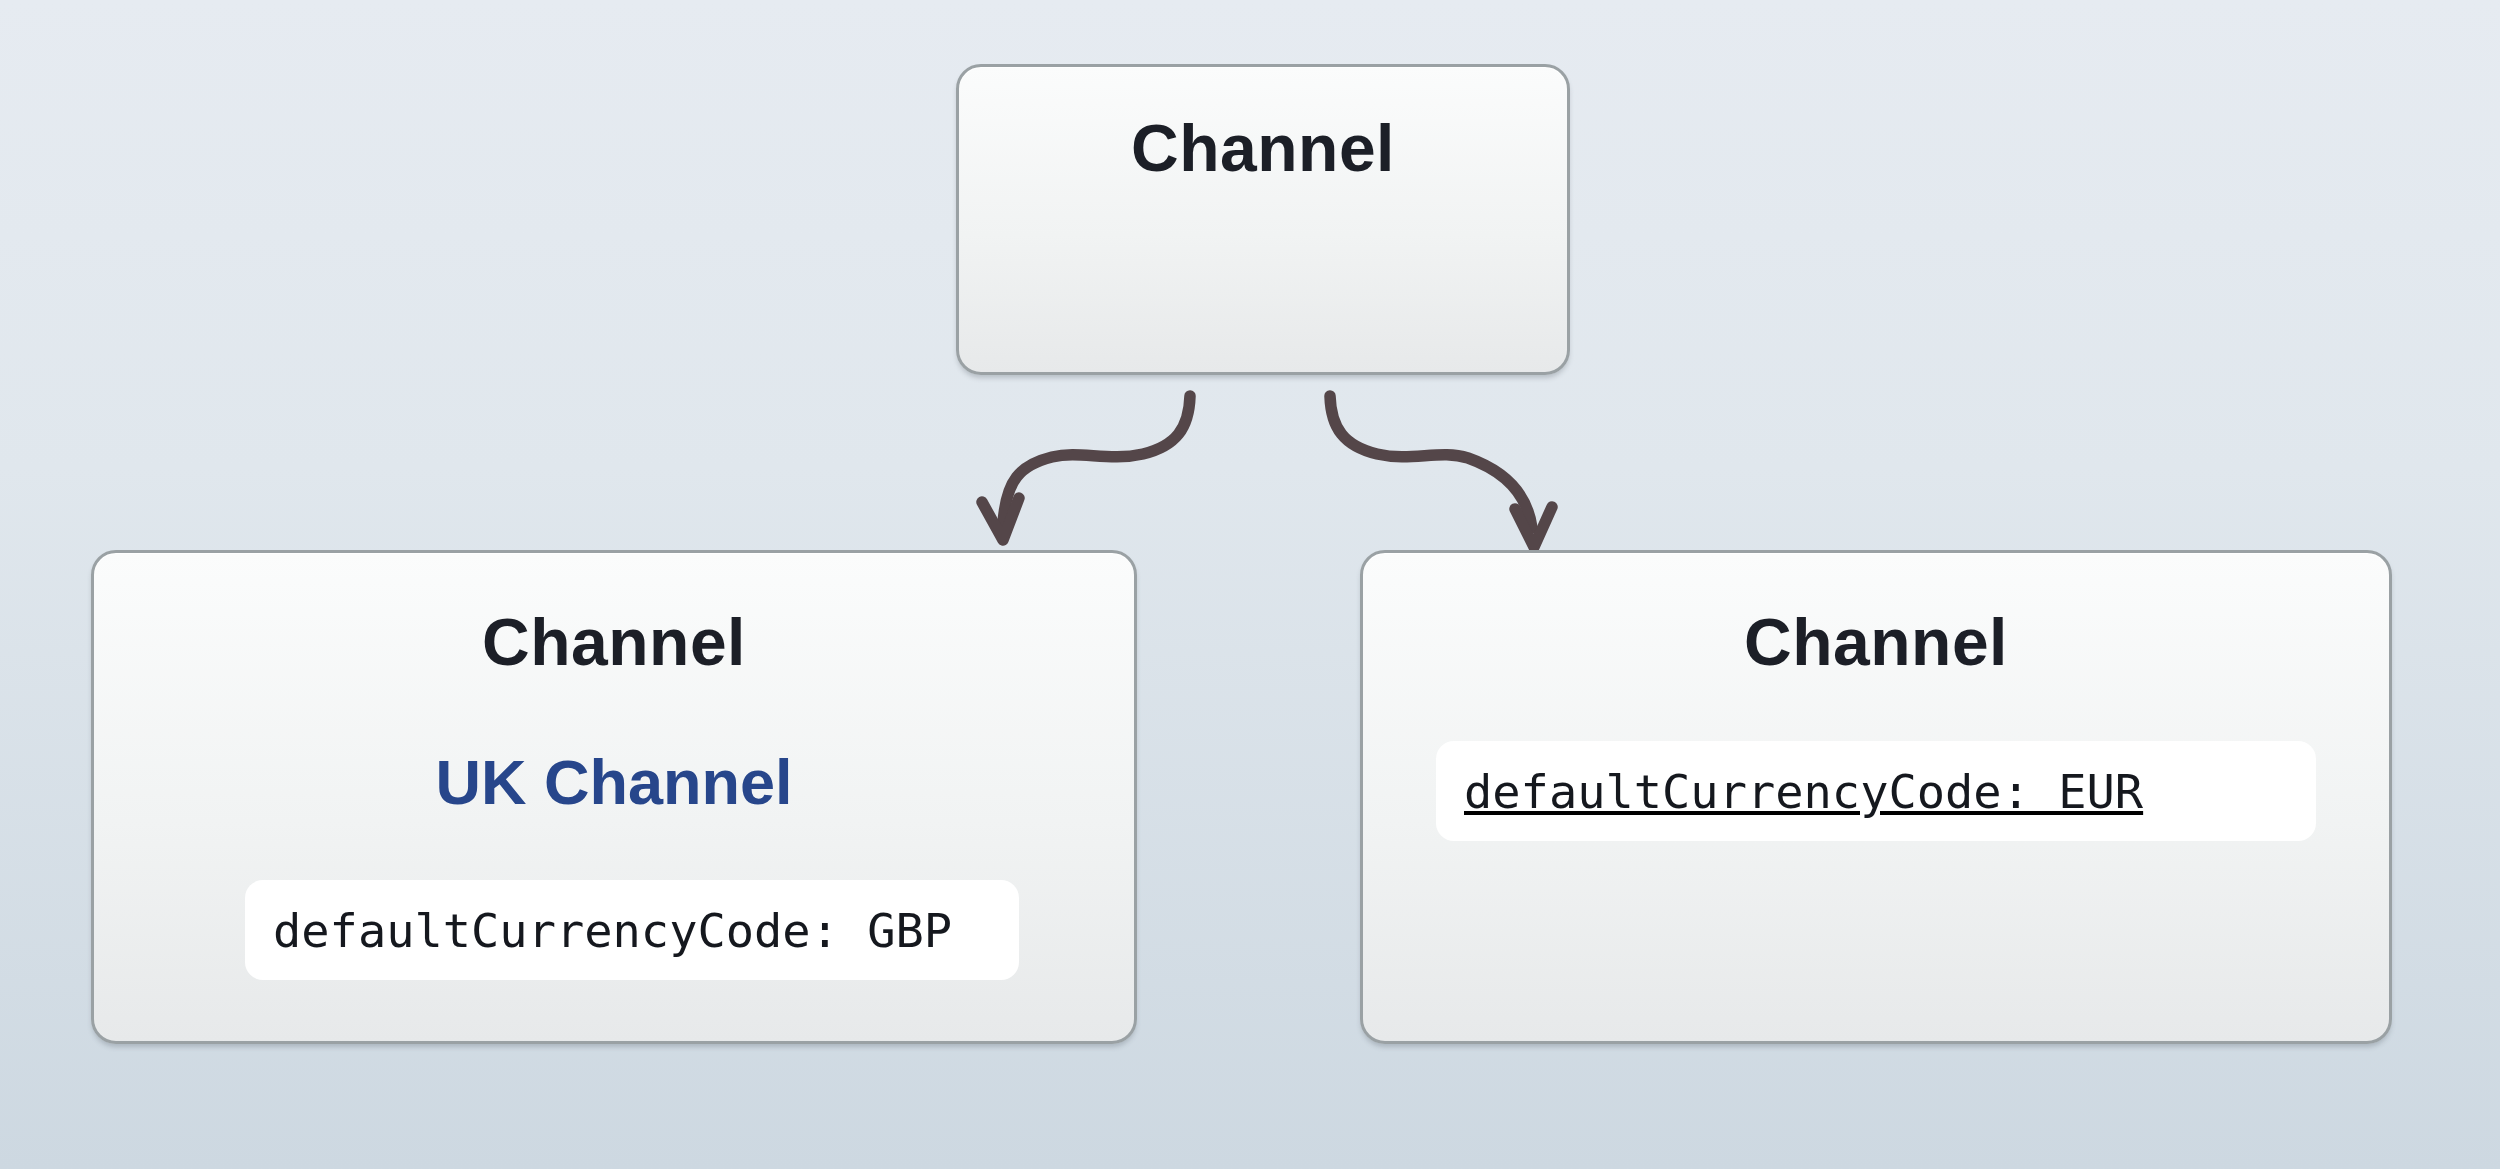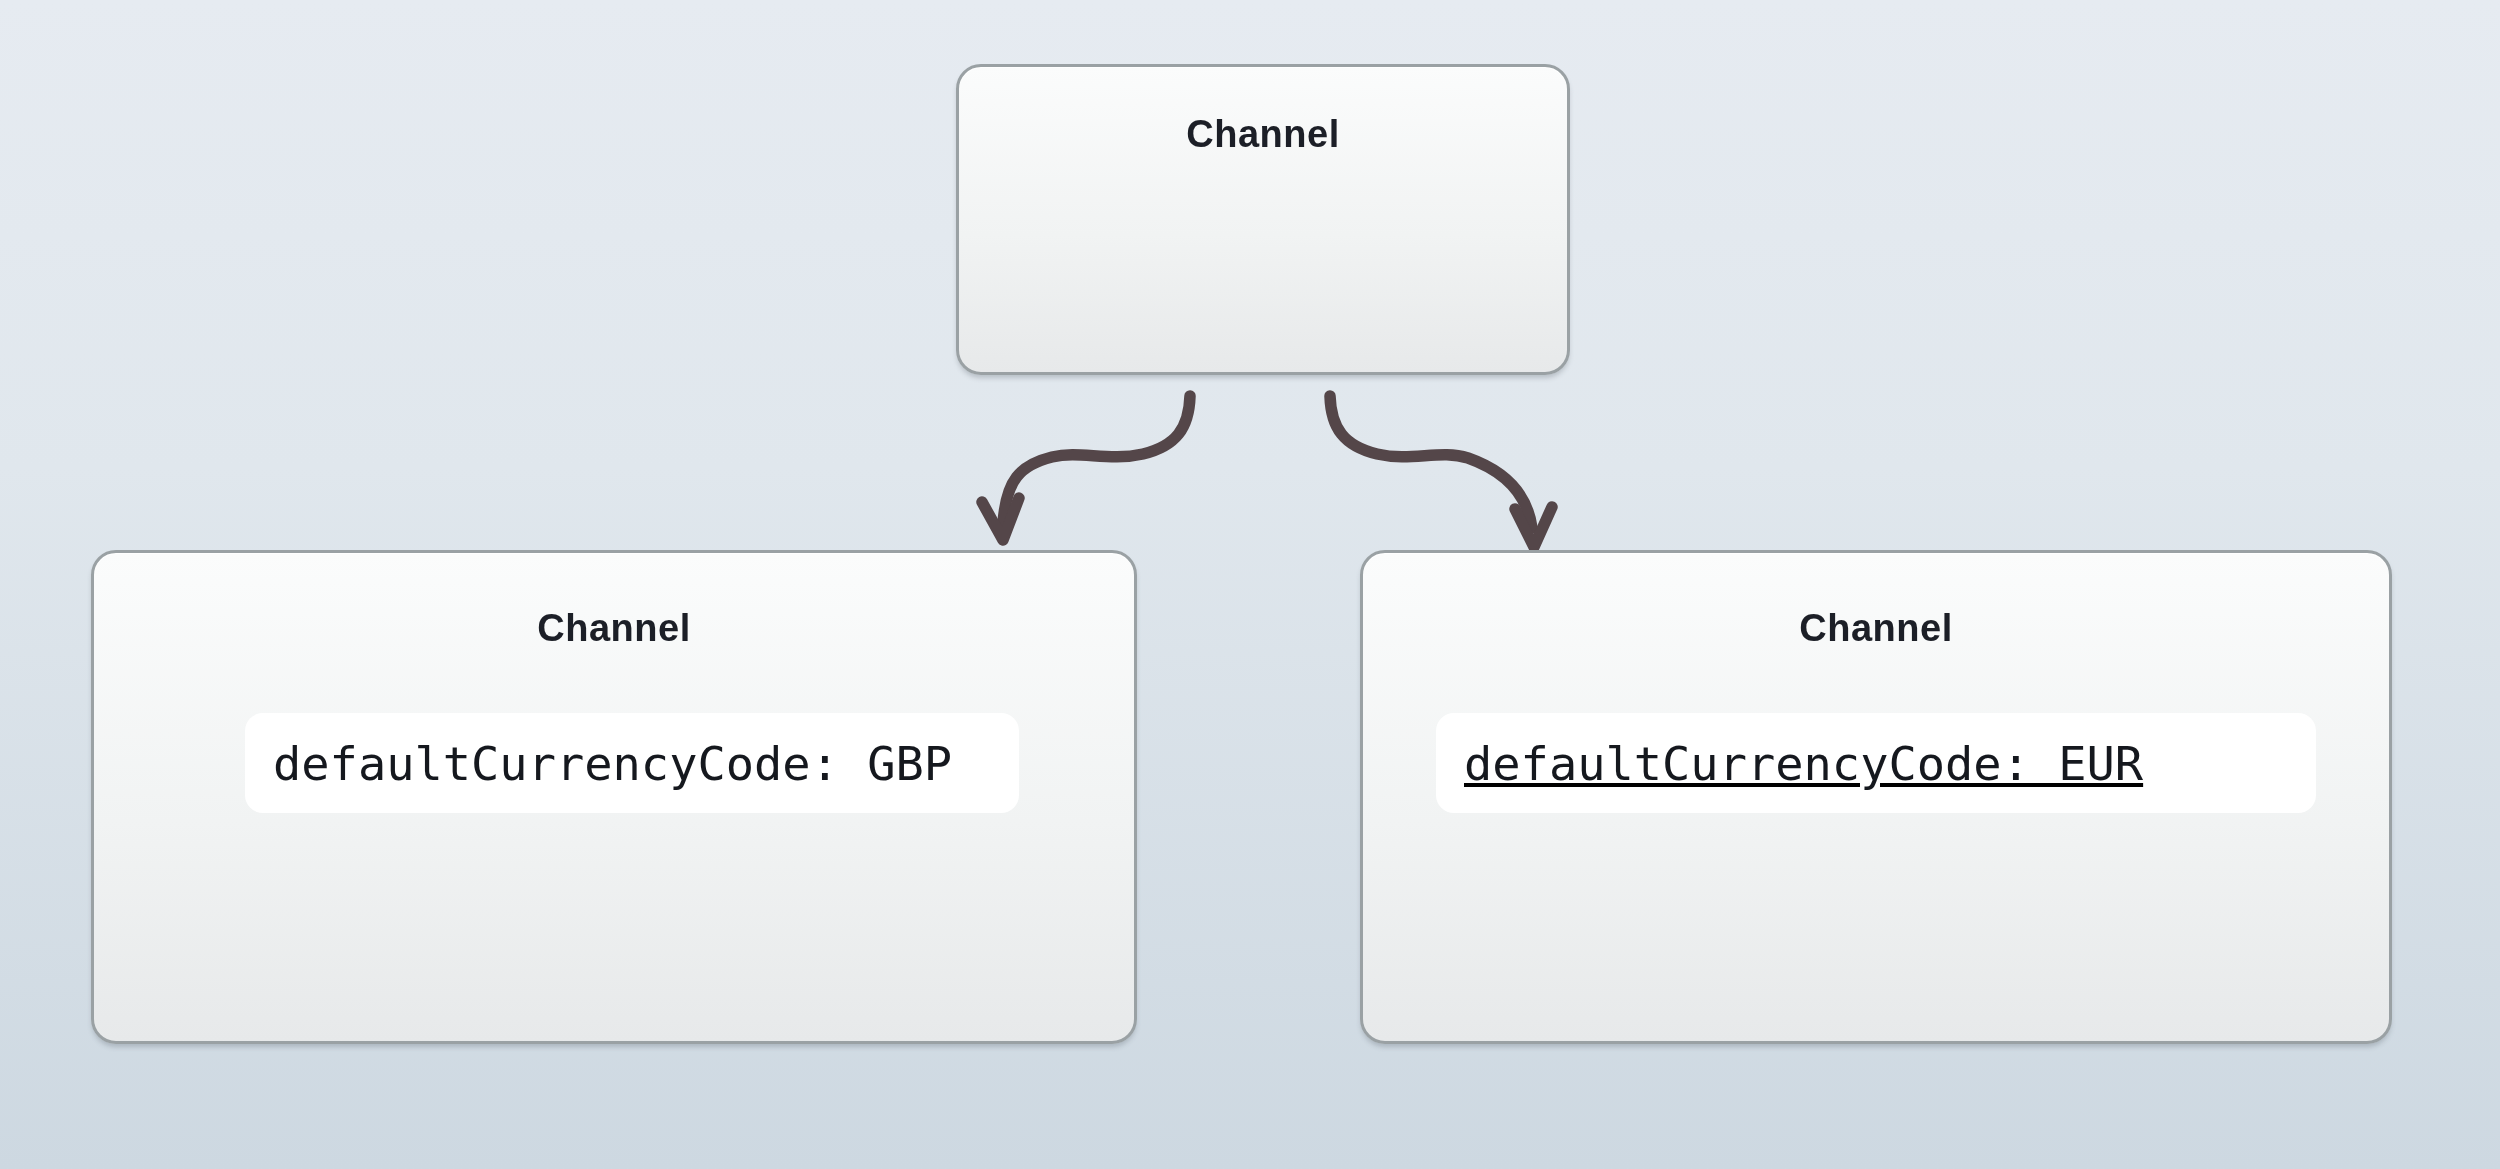--- a/index.html
+++ b/index.html
@@ -50,21 +50,21 @@
     left: 91px; top: 550px;
     width: 1046px; height: 494px;
     padding-top: 56px;
   }
   .node-germany {
     left: 1360px; top: 550px;
     width: 1032px; height: 494px;
     padding-top: 56px;
   }
   .type-label {
-    font-size: 38px;
+    font-size: 66px;
     font-weight: bold;
     line-height: 1;
     color: #1c1f27;
     letter-spacing: 0.5px;
   }
   .node-name {
     font-size: 63px;
     font-weight: bold;
     line-height: 1;
     color: #27468b;
@@ -107,20 +107,21 @@
       <path class="edge-head" d="M 1515 509 L 1534 547 L 1552 507" stroke="#544649"></path>
     </g>
   </svg>
 
   <div class="node node-root">
     <div class="type-label">Channel</div>
   </div>
 
   <div class="node node-uk">
     <div class="type-label">Channel</div>
+    <div class="node-name">UK Channel</div>
     <div class="code-pill">
       <span class="code-text">defaultCurrencyCode: GBP</span>
     </div>
   </div>
 
   <div class="node node-germany">
     <div class="type-label">Channel</div>
     <div class="code-pill">
       <span class="code-text">defaultCurrencyCode: EUR</span>
     </div>

